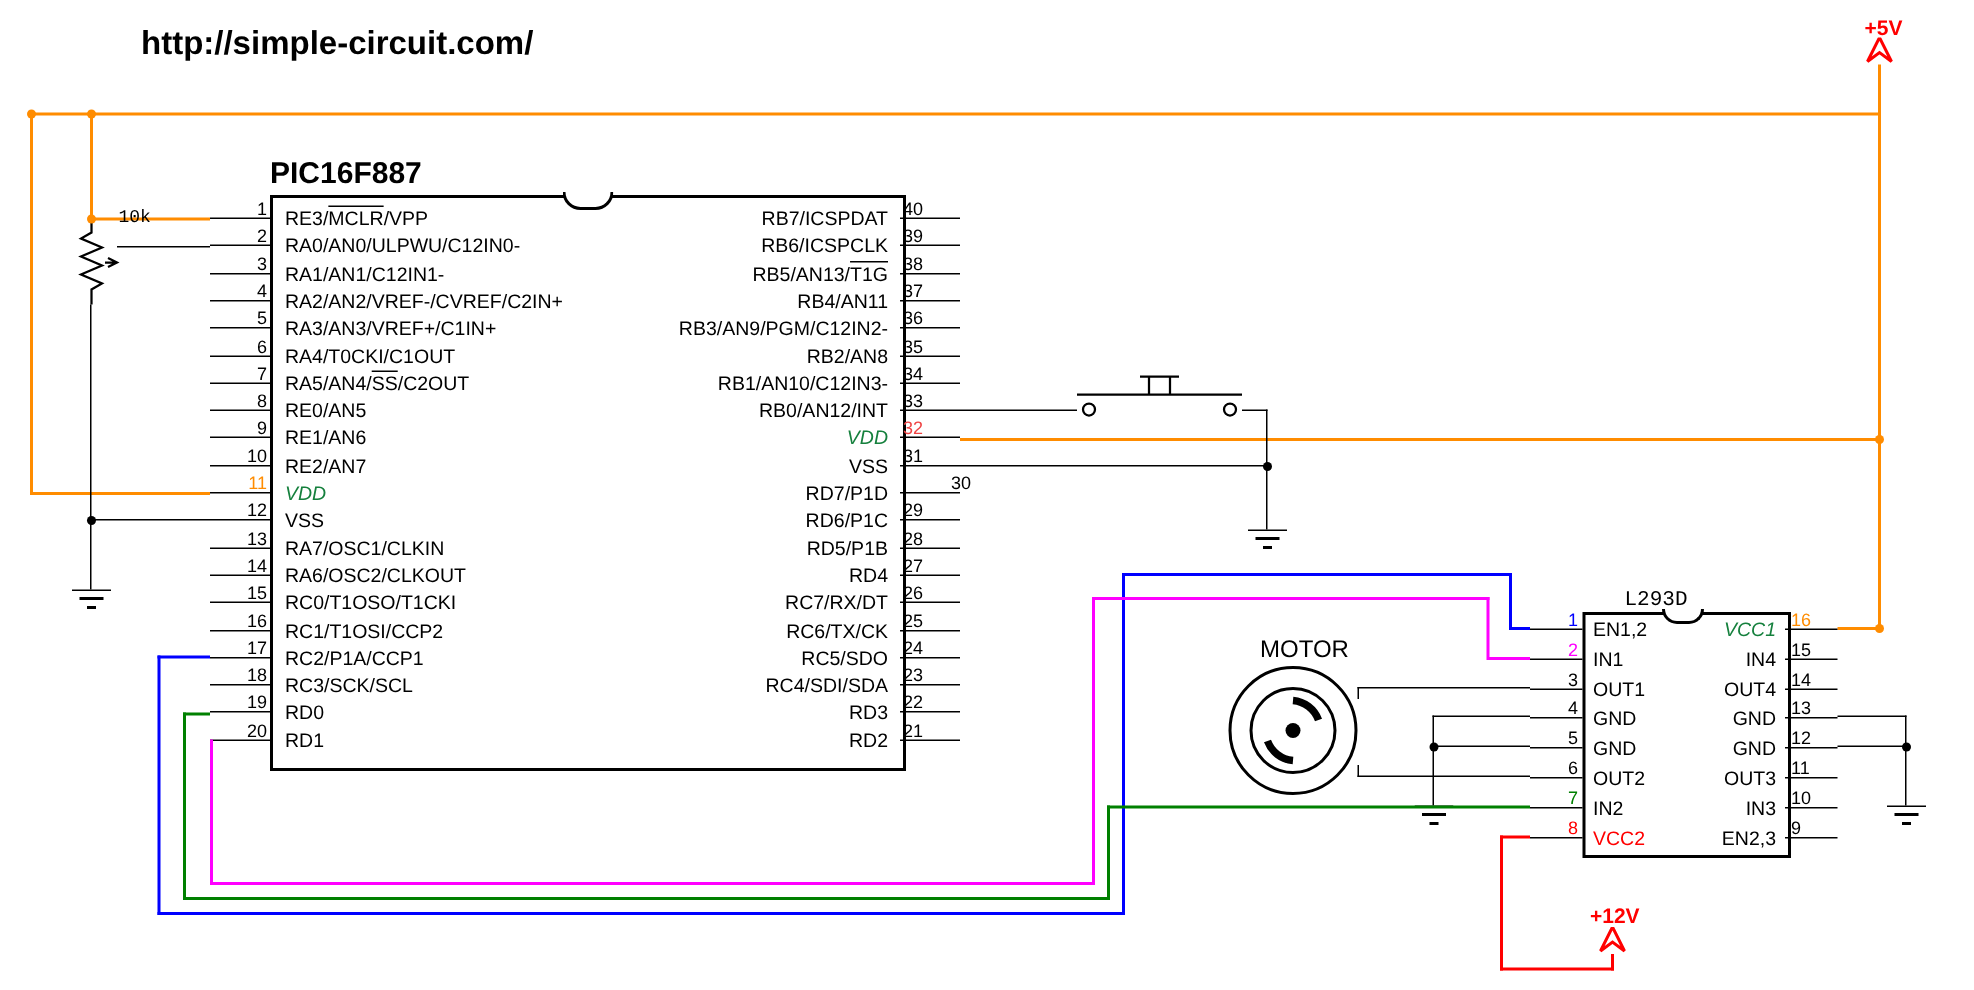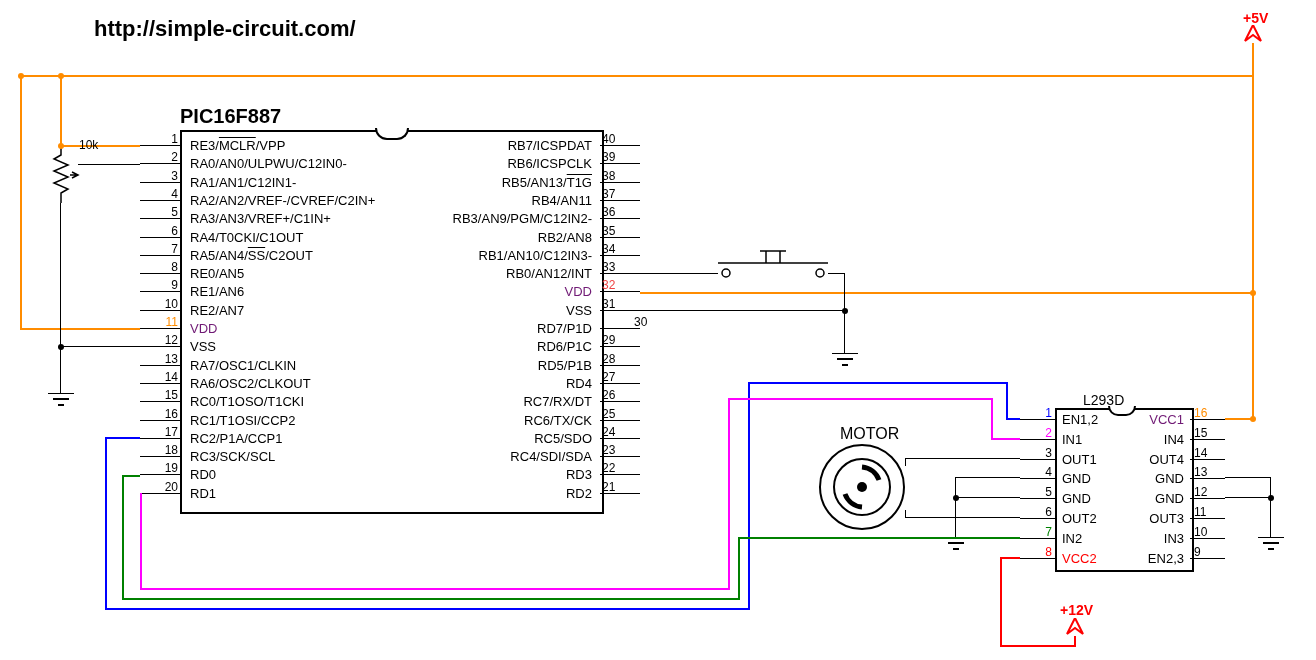--- a/index.html
+++ b/index.html
@@ -32,41 +32,42 @@
   .pin-num {
     font-size: 12px;
     position: absolute;
     text-align: center;
   }
   .pin-label {
     font-size: 13px;
     position: absolute;
     white-space: nowrap;
   }
-  .pin-label.orange { color: #701a75; }
+  .pin-label.orange { color: #15803d; font-style: italic; }
   .pin-label.red { color: red; }
   .wire {
     position: absolute;
     background: black;
   }
   .wire.orange { background: #ff8c00; }
   .wire.blue { background: #0000ff; }
   .wire.green { background: #008000; }
   .wire.magenta { background: #ff00ff; }
   .wire.red { background: red; }
   svg { position: absolute; }
   .voltage-label {
     position: absolute;
     color: red;
     font-size: 14px;
     font-weight: bold;
   }
   .component-label {
     position: absolute;
     font-size: 13px;
+    font-family: Liberation Mono, monospace;
   }
   .pin-line-top {
     position: absolute;
     border-top: 1px solid black;
     height: 0;
   }
   .motor-label {
     position: absolute;
     font-size: 16px;
   }

